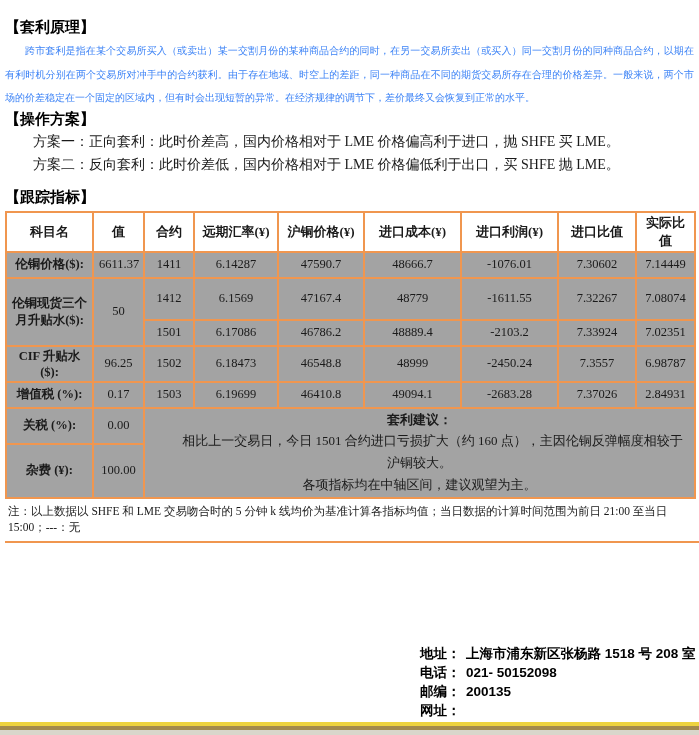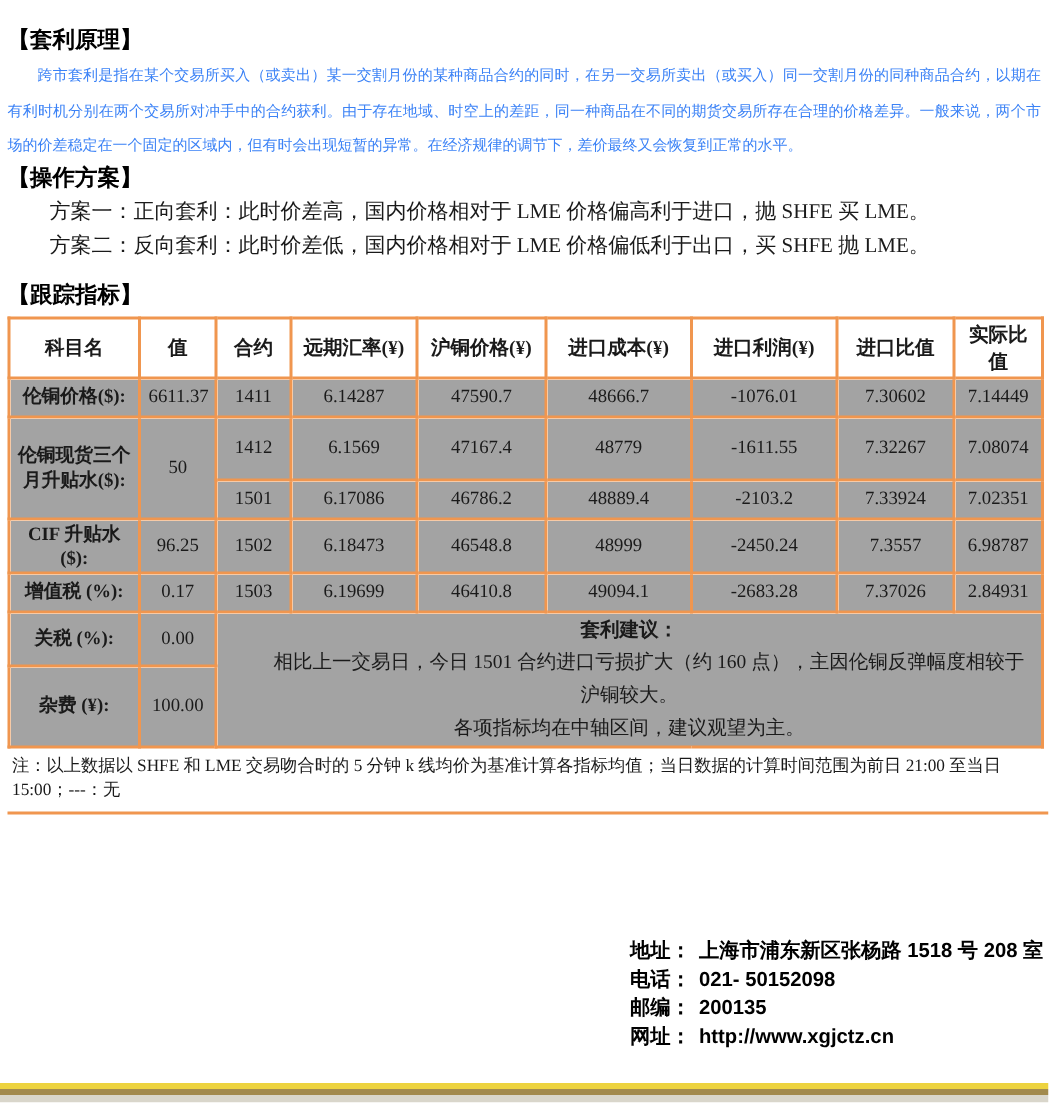--- a/index.html
+++ b/index.html
@@ -44,21 +44,21 @@
   .advice-title{font-weight:bold;font-size:13px;line-height:20px;}
   .advice-p1{font-size:13px;line-height:22px;text-indent:2em;}
   .advice-p2{font-size:13px;line-height:22px;}
 
   .note{
     width:689px;margin:0 auto;font-size:11.5px;line-height:16px;
     padding:4px 2px 6px 3px;border-bottom:2px solid #F0964F;color:#1a1a1a;
   }
 
   .contact{
-    position:absolute;left:420px;top:624px;
+    position:absolute;left:420px;top:644px;
     font-family:"Liberation Sans","DejaVu Sans",sans-serif;
     font-weight:bold;font-size:13.5px;line-height:19px;color:#000;
   }
   .contact-row{display:flex;}
   .contact-label{width:46px;flex:0 0 46px;}
   .contact-value{white-space:nowrap;}
 
   .bar{position:absolute;left:0;width:699px;}
   .bar-yellow{top:722px;height:4px;background:#EDD33F;}
   .bar-gold{top:726px;height:4px;background:#A28A4D;}
@@ -184,19 +184,18 @@
   <div class="contact-row">
     <span class="contact-label">电话：</span>
     <span class="contact-value">021- 50152098</span>
   </div>
   <div class="contact-row">
     <span class="contact-label">邮编：</span>
     <span class="contact-value">200135</span>
   </div>
   <div class="contact-row">
     <span class="contact-label">网址：</span>
-    <span class="contact-value">http://www.xgjctz.cn</span>
   </div>
 </div>
 
 <div class="bar bar-yellow"></div>
 <div class="bar bar-gold"></div>
 <div class="bar bar-gray"></div>
 
 </body></html>

